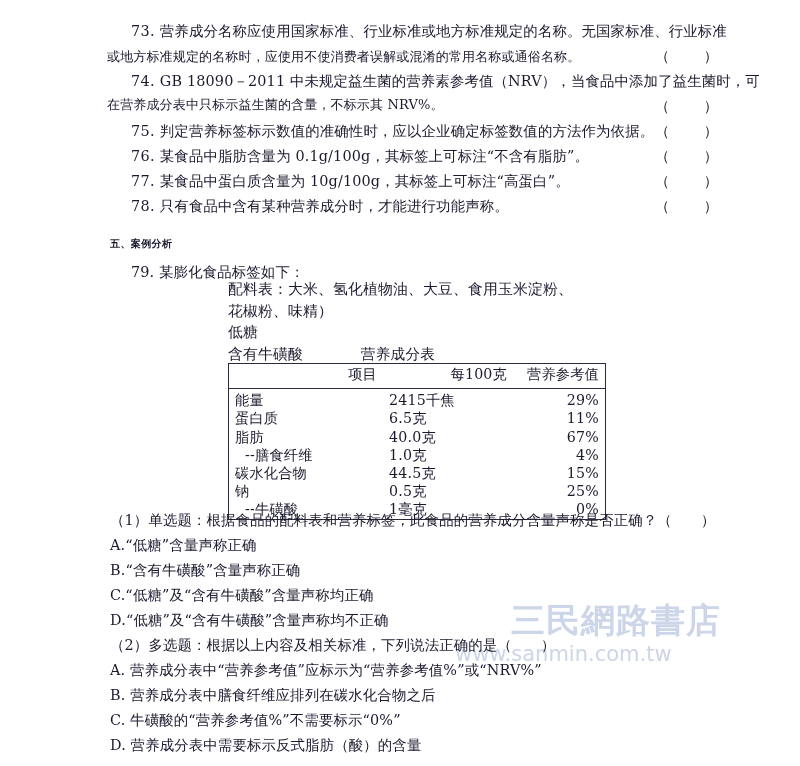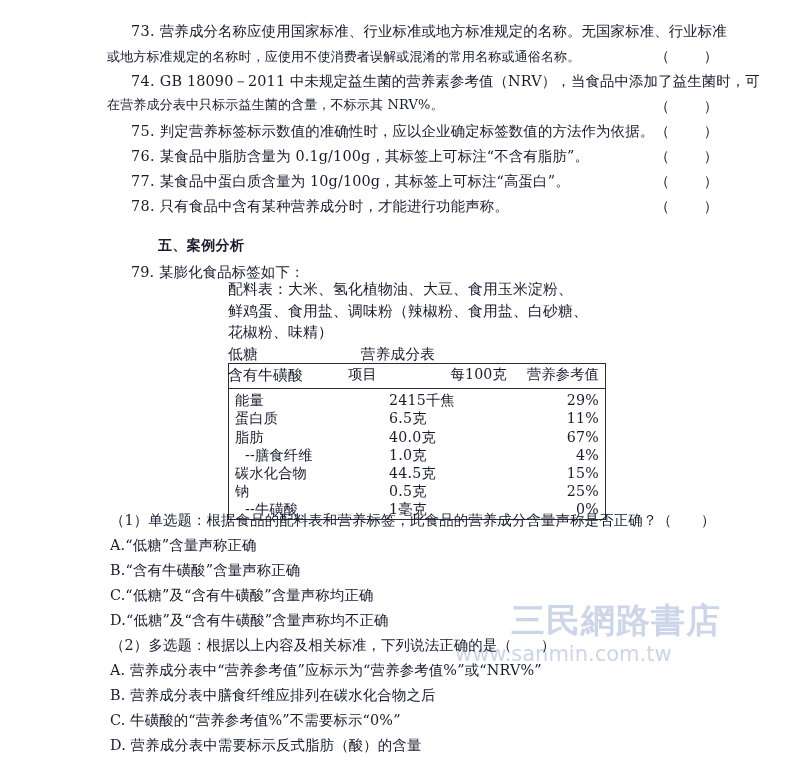--- a/index.html
+++ b/index.html
@@ -83,26 +83,25 @@
   .paren {
     position: absolute;
     font-size: 14.4px;
     line-height: 25px;
     letter-spacing: 10px;
   }
 
   .sec-head {
     position: absolute;
     left: 110px;
-    font-size: 14px;
+    font-size: 10px;
     font-weight: bold;
     font-family: "DejaVu Sans", "Liberation Sans", sans-serif;
     letter-spacing: 0.4px;
     white-space: nowrap;
-    margin-left: 48px;
   }
 
   .q79 {
     position: absolute;
     left: 131px;
     font-size: 14.4px;
     white-space: nowrap;
     letter-spacing: 0.15px;
   }
 
@@ -230,21 +229,20 @@
 
     <div class="sec-head" style="top:237px;">五、案例分析</div>
 
     <div class="q79" style="top:263px;">
       <span class="num">79.</span>
       <span>某膨化食品标签如下：</span>
     </div>
 
     <div class="label-block" style="top:278px;">
       <div>配料表：大米、氢化植物油、大豆、食用玉米淀粉、</div>
-      <div>鲜鸡蛋、食用盐、调味粉（辣椒粉、食用盐、白砂糖、</div>
       <div>花椒粉、味精）</div>
       <div>低糖</div>
       <div>含有牛磺酸</div>
     </div>
 
     <div class="nutri-wrap">
       <div class="nutri-title">营养成分表</div>
       <table class="nutri">
         <thead>
           <tr>

